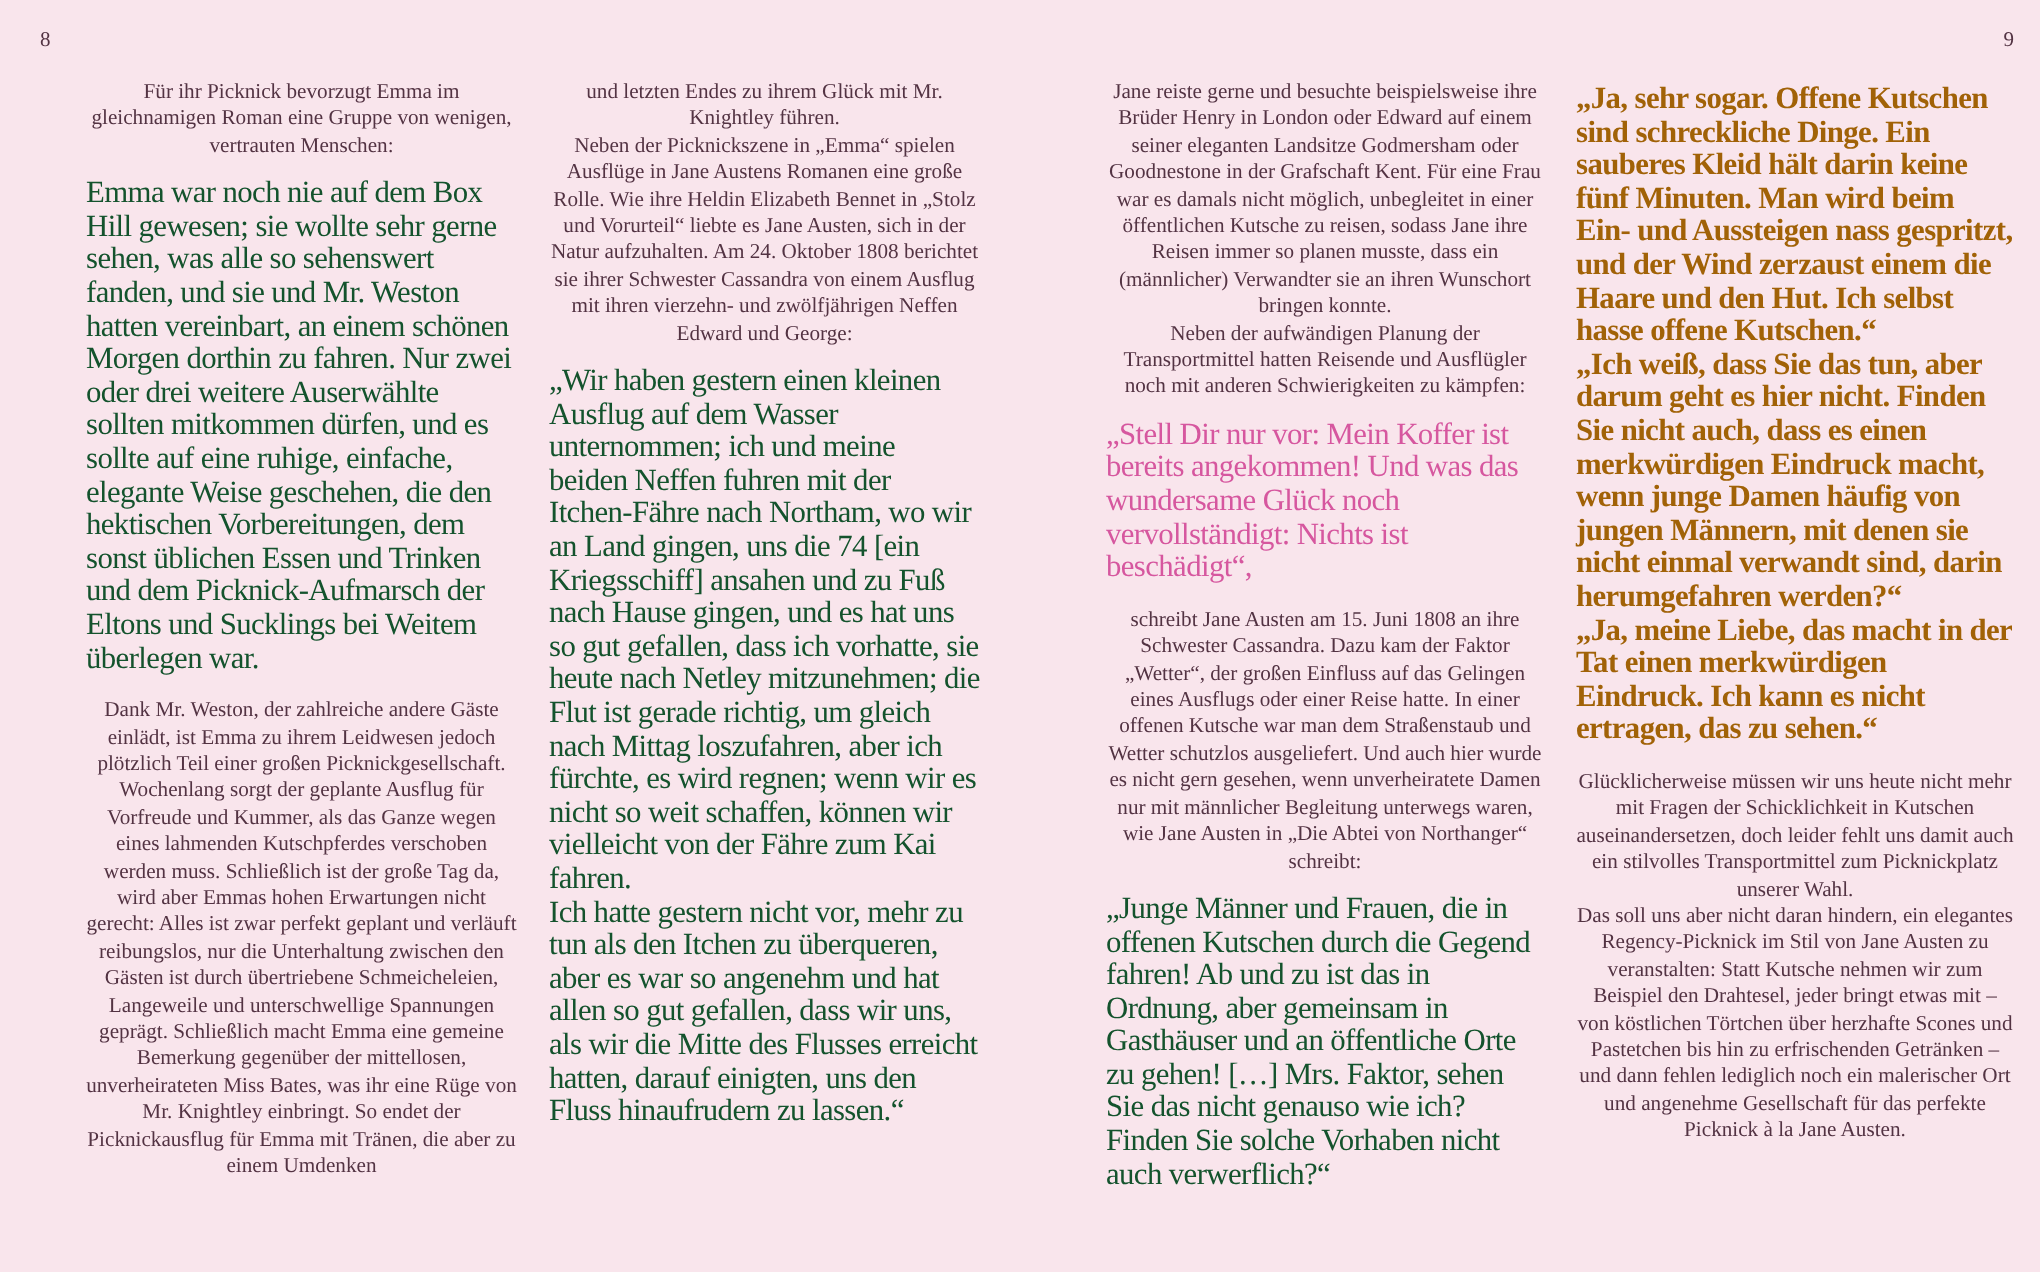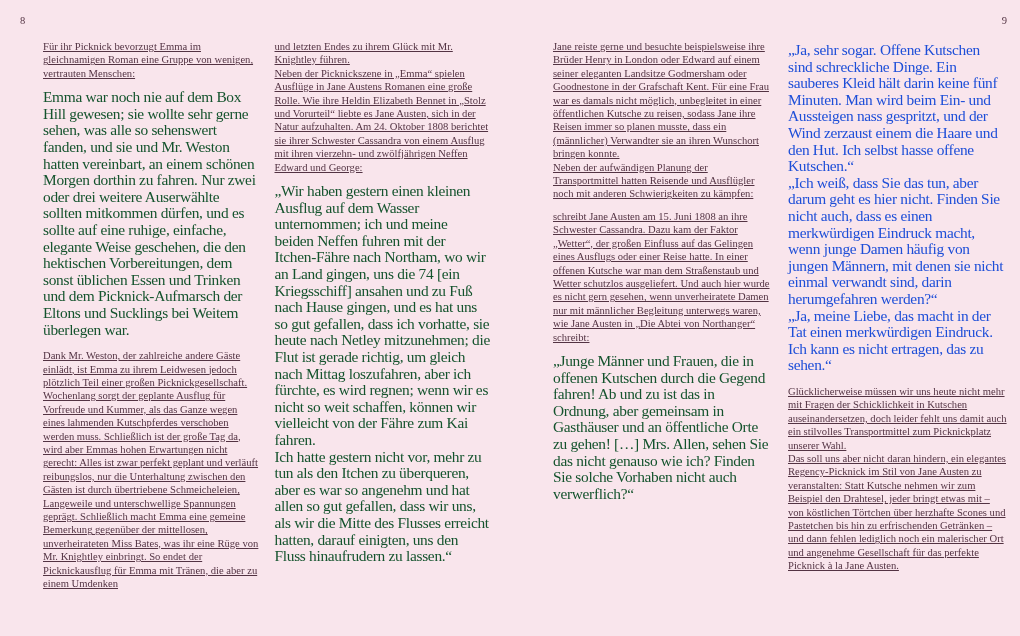--- a/index.html
+++ b/index.html
@@ -25,32 +25,31 @@
   .page-number-left  { left: 20px; }
   .page-number-right { right: 13px; }
   .cols { display: flex; gap: 16px; height: 100%; }
   .col { flex: 1; min-width: 0; }
   .body-text {
     font-size: 10.6px; line-height: 13.4px;
     color: #533343;
     white-space: pre-line;
     hyphens: auto;
     margin: 0 0 9px 0;
-    text-align: left;
-    text-decoration: underline;
+    text-align: center;
   }
   .quote-text {
     font-size: 15.4px; line-height: 16.6px;
     color: #14532d;
     white-space: pre-line;
     letter-spacing: -0.3px;
     margin: 2px 0 11px 0;
   }
   .quote-bright { color: #d6579f; }
-  .quote-soft   { color: #1d4ed8; }
+  .quote-soft   { color: #a16207; font-weight: bold; }
 </style>
 </head>
 <body>
 
 <div class="spread">
 
   <div class="page page-left">
     <div class="page-number page-number-left">8</div>
     <div class="cols">
       <div class="col">
@@ -66,22 +65,23 @@
       </div>
     </div>
   </div>
 
   <div class="page page-right">
     <div class="page-number page-number-right">9</div>
     <div class="cols">
       <div class="col">
         <p class="body-text">Jane reiste gerne und besuchte beispielsweise ihre Brüder Henry in London oder Edward auf einem seiner eleganten Landsitze Godmersham oder Goodnestone in der Grafschaft Kent. Für eine Frau war es damals nicht möglich, unbegleitet in einer öffentlichen Kutsche zu reisen, sodass Jane ihre Reisen immer so planen musste, dass ein (männlicher) Verwandter sie an ihren Wunschort bringen konnte.
 Neben der aufwändigen Planung der Transportmittel hatten Reisende und Ausflügler noch mit anderen Schwierigkeiten zu kämpfen:</p>
+        <p class="quote-text quote-bright">„Stell Dir nur vor: Mein Koffer ist bereits angekommen! Und was das wundersame Glück noch vervollständigt: Nichts ist beschädigt“,</p>
         <p class="body-text">schreibt Jane Austen am 15. Juni 1808 an ihre Schwester Cassandra. Dazu kam der Faktor „Wetter“, der großen Einfluss auf das Gelingen eines Ausflugs oder einer Reise hatte. In einer offenen Kutsche war man dem Straßenstaub und Wetter schutzlos ausgeliefert. Und auch hier wurde es nicht gern gesehen, wenn unverheiratete Damen nur mit männlicher Begleitung unterwegs waren, wie Jane Austen in „Die Abtei von Northanger“ schreibt:</p>
-        <p class="quote-text">„Junge Männer und Frauen, die in offenen Kutschen durch die Gegend fahren! Ab und zu ist das in Ordnung, aber gemeinsam in Gasthäuser und an öffentliche Orte zu gehen! […] Mrs. Allen, sehen Sie das nicht genauso wie ich? Finden Sie solche Vorhaben nicht auch verwerflich?“</p>
+        <p class="quote-text">„Junge Männer und Frauen, die in offenen Kutschen durch die Gegend fahren! Ab und zu ist das in Ordnung, aber gemeinsam in Gasthäuser und an öffentliche Orte zu gehen! […] Mrs. Faktor, sehen Sie das nicht genauso wie ich? Finden Sie solche Vorhaben nicht auch verwerflich?“</p>
       </div>
       <div class="col">
         <p class="quote-text quote-soft">„Ja, sehr sogar. Offene Kutschen sind schreckliche Dinge. Ein sauberes Kleid hält darin keine fünf Minuten. Man wird beim Ein- und Aussteigen nass gespritzt, und der Wind zerzaust einem die Haare und den Hut. Ich selbst hasse offene Kutschen.“
 „Ich weiß, dass Sie das tun, aber darum geht es hier nicht. Finden Sie nicht auch, dass es einen merkwürdigen Eindruck macht, wenn junge Damen häufig von jungen Männern, mit denen sie nicht einmal verwandt sind, darin herumgefahren werden?“
 „Ja, meine Liebe, das macht in der Tat einen merkwürdigen Eindruck. Ich kann es nicht ertragen, das zu sehen.“</p>
         <p class="body-text">Glücklicherweise müssen wir uns heute nicht mehr mit Fragen der Schicklichkeit in Kutschen auseinandersetzen, doch leider fehlt uns damit auch ein stilvolles Transportmittel zum Picknickplatz unserer Wahl.
 Das soll uns aber nicht daran hindern, ein elegantes Regency-Picknick im Stil von Jane Austen zu veranstalten: Statt Kutsche nehmen wir zum Beispiel den Drahtesel, jeder bringt etwas mit – von köstlichen Törtchen über herzhafte Scones und Pastetchen bis hin zu erfrischenden Getränken – und dann fehlen lediglich noch ein malerischer Ort und angenehme Gesellschaft für das perfekte Picknick à la Jane Austen.</p>
       </div>
     </div>
   </div>

